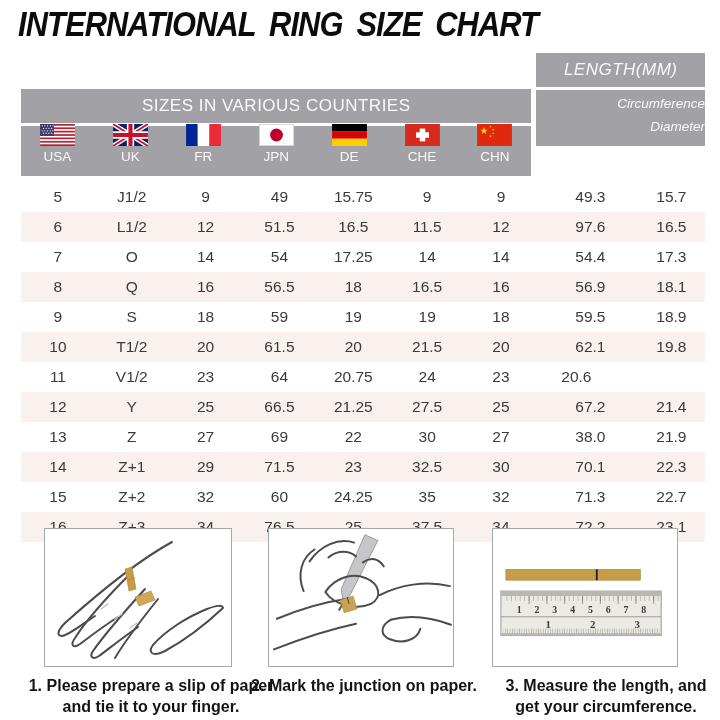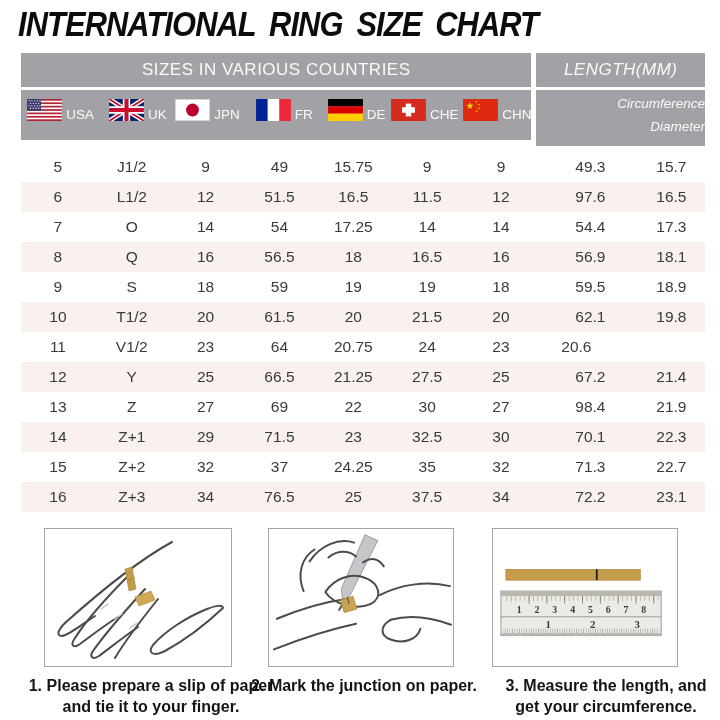--- a/index.html
+++ b/index.html
@@ -10,31 +10,31 @@
   
   .title {
     position:absolute; left:18px; top:4px; margin:0;
     font-size:35px; font-weight:bold; font-style:italic;
     letter-spacing:-1px; word-spacing:7px; white-space:nowrap;
     transform:scaleX(.88); transform-origin:left center; color:#0c0c0c;
   }
   
   .chart { position:absolute; left:21px; top:53px; width:684px; }
   .header-row { display:flex; gap:5px; }
-  .col-left  { width:539px; }
+  .col-left  { width:539px;margin-top:36px; }
   .col-right { width:178px;font-style:italic; }
   .group-bar {
     height:34px; background:#a2a2a6; color:#fafafa; font-size:17px;
     display:flex; align-items:center; justify-content:center;
     letter-spacing:.5px; margin-bottom:3px;
   }
   .flag-bar { height:50px; background:#a2a2a6; display:flex; }
   .flag-col {
-    flex:1 1 0; display:flex; flex-direction:row; align-items:flex-end;
-    justify-content:flex-end; padding-bottom:19px; gap:4px;
+    flex:1 1 0; display:flex; flex-direction:column; align-items:center;
+    justify-content:flex-end; padding-bottom:13px; gap:4px;
   }
   .flag { width:35px; height:22px; }
   .flag svg { display:block; width:100%; height:100%; }
   .flag-label { color:#fafafa; font-size:13.5px; line-height:1; }
   .length-bar {
     height:50px; background:#a2a2a6; display:flex; align-items:flex-end;
     justify-content:center; gap:9px; padding-bottom:6px;
     color:#fafafa; font-size:13.5px; line-height:1;flex-direction:column;
   }
   
@@ -129,36 +129,36 @@
                 <path d="M19,0 V24 M0,12 H38" stroke="#fff" stroke-width="8"></path>
                 <path d="M19,0 V24 M0,12 H38" stroke="#C8102E" stroke-width="4.5"></path>
               </svg>
             </span>
             <span class="flag-label">UK</span>
           </div>
 
           <div class="flag-col">
             <span class="flag">
               <svg viewBox="0 0 38 24">
-                <rect x=".5" y=".5" width="37" height="23" fill="#fff" stroke="#d6d6d6" stroke-width="1"></rect>
-                <circle cx="19" cy="12" r="7" fill="#BC002D"></circle>
-              </svg>
-            </span>
-            <span class="flag-label">JPN</span>
-          </div>
-
-          <div class="flag-col">
-            <span class="flag">
-              <svg viewBox="0 0 38 24">
                 <rect width="12.7" height="24" fill="#002395"></rect>
                 <rect x="12.7" width="12.7" height="24" fill="#fff"></rect>
                 <rect x="25.4" width="12.6" height="24" fill="#ED2939"></rect>
               </svg>
             </span>
             <span class="flag-label">FR</span>
+          </div>
+
+          <div class="flag-col">
+            <span class="flag">
+              <svg viewBox="0 0 38 24">
+                <rect x=".5" y=".5" width="37" height="23" fill="#fff" stroke="#d6d6d6" stroke-width="1"></rect>
+                <circle cx="19" cy="12" r="7" fill="#BC002D"></circle>
+              </svg>
+            </span>
+            <span class="flag-label">JPN</span>
           </div>
 
           <div class="flag-col">
             <span class="flag">
               <svg viewBox="0 0 38 24">
                 <rect width="38" height="8" fill="#000"></rect>
                 <rect y="8" width="38" height="8" fill="#DD0000"></rect>
                 <rect y="16" width="38" height="8" fill="#FFCE00"></rect>
               </svg>
             </span>
@@ -303,40 +303,40 @@
   </div>
         <div class="row">
     <span class="c val">13</span>
     <span class="c val">Z</span>
     <span class="c val">27</span>
     <span class="c val">69</span>
     <span class="c val">22</span>
     <span class="c val">30</span>
     <span class="c val">27</span>
     <span class="gap"></span>
-    <span class="circ val">98.4</span>
+    <span class="circ val">38.0</span>
     <span class="diam val">21.9</span>
   </div>
         <div class="row">
     <span class="c val">14</span>
     <span class="c val">Z+1</span>
     <span class="c val">29</span>
     <span class="c val">71.5</span>
     <span class="c val">23</span>
     <span class="c val">32.5</span>
     <span class="c val">30</span>
     <span class="gap"></span>
     <span class="circ val">70.1</span>
     <span class="diam val">22.3</span>
   </div>
         <div class="row">
     <span class="c val">15</span>
     <span class="c val">Z+2</span>
     <span class="c val">32</span>
-    <span class="c val">37</span>
+    <span class="c val">60</span>
     <span class="c val">24.25</span>
     <span class="c val">35</span>
     <span class="c val">32</span>
     <span class="gap"></span>
     <span class="circ val">71.3</span>
     <span class="diam val">22.7</span>
   </div>
         <div class="row">
     <span class="c val">16</span>
     <span class="c val">Z+3</span>

